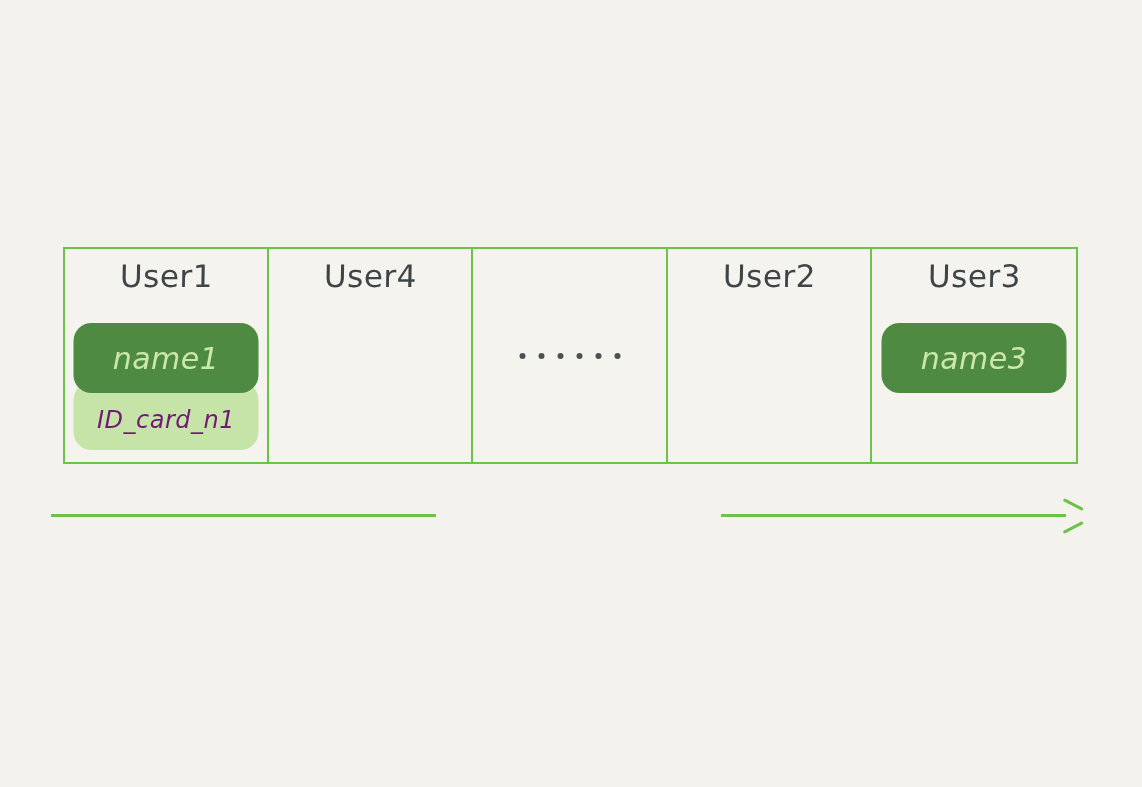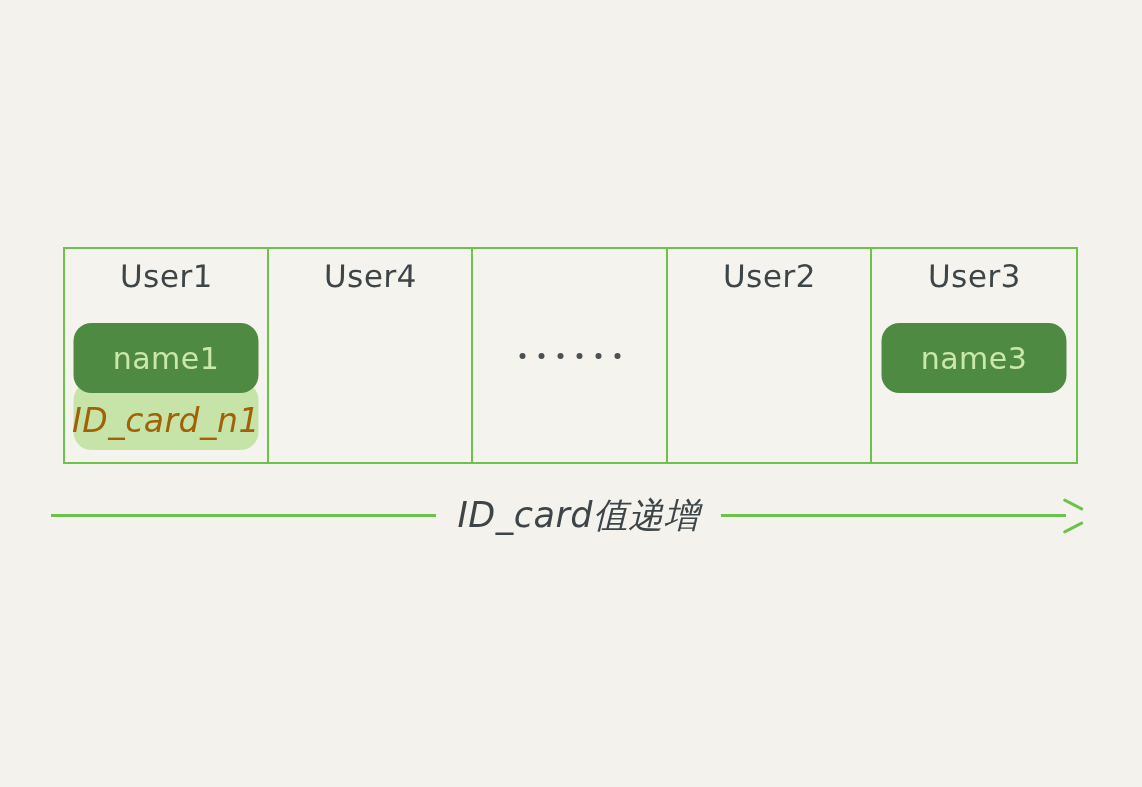--- a/index.html
+++ b/index.html
@@ -70,39 +70,40 @@
   }
 
   .pill {
     box-sizing: border-box;
     width: 100%;
     display: flex;
     align-items: center;
     justify-content: center;
     font-family: "DejaVu Sans", sans-serif;
     letter-spacing: 0.5px;
+    font-style: italic;
   }
 
   .pill-name {
     height: 70px;
     background: #4e8a42;
     color: #cbe8a9;
     border-radius: 18px;
     font-size: 30px;
     position: relative;
     z-index: 2;
   }
 
   .pill-id {
     height: 68px;
     margin-top: -11px;
     background: #c7e4a8;
-    color: #a16207;
+    color: #701a75;
     border-radius: 18px;
-    font-size: 33px;
+    font-size: 24px;
     position: relative;
     z-index: 1;
     padding-top: 8px;
     font-style: italic;
   }
 
   .ellipsis-dots {
     position: absolute;
     top: 50%;
     left: 50%;
@@ -217,18 +218,17 @@
       <div class="user-label">User3</div>
       <div class="pill-stack">
         <div class="pill pill-name">name3</div>
       </div>
     </div>
 
   </div>
 
   <div class="arrow-row">
     <div class="arrow-line-left"></div>
-    <div class="arrow-label">ID_card值递增</div>
     <div class="arrow-line-right"></div>
     <div class="arrow-head"></div>
   </div>
 
 </div>
 
 </body></html>

